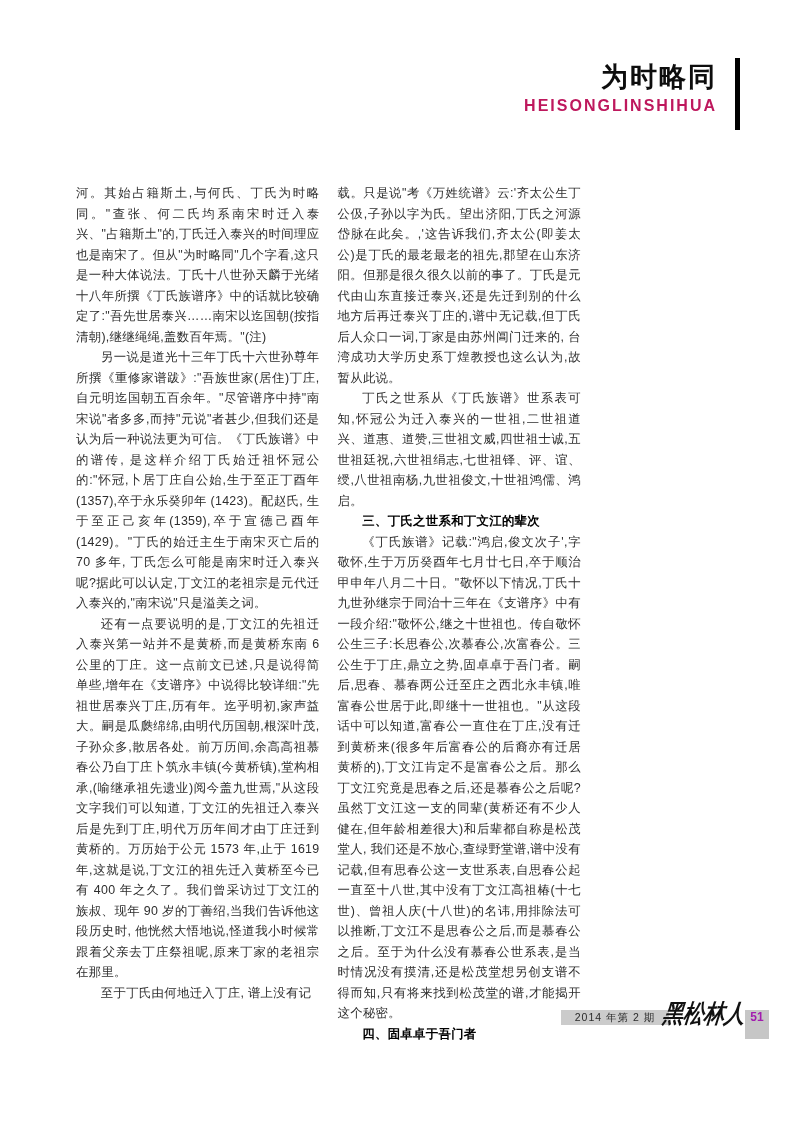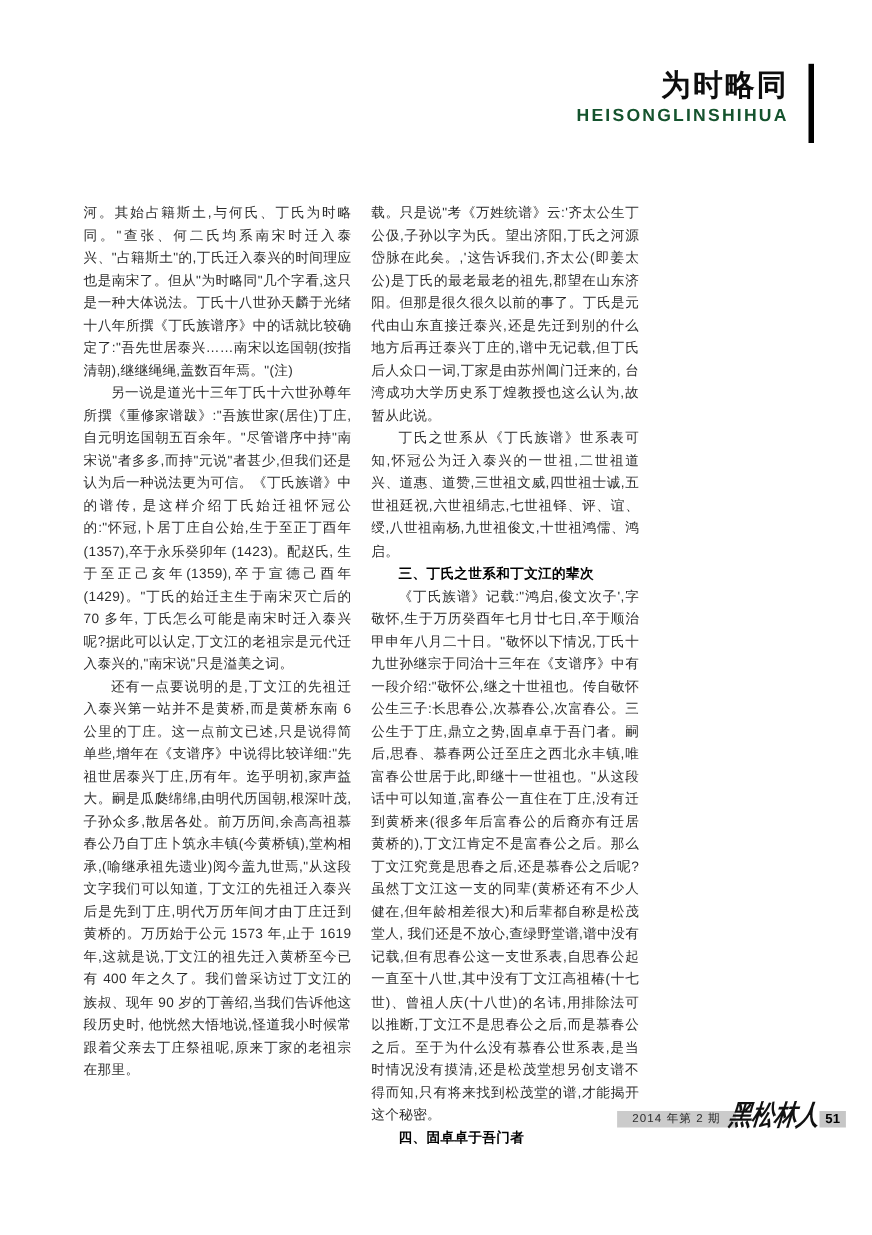--- a/index.html
+++ b/index.html
@@ -27,21 +27,21 @@
     font-weight: bold;
     color: #0d0d0d;
     letter-spacing: 2px;
     line-height: 34px;
     white-space: nowrap;
   }
   .masthead .subtitle {
     margin-top: 3px;
     font-size: 16px;
     font-weight: bold;
-    color: #14532d;
+    color: #be185d;
     letter-spacing: 2px;
     white-space: nowrap;
     text-align: center;
   }
   .accent-bar {
     position: absolute;
     left: 735px;
     top: 58px;
     width: 5px;
     height: 72px;
@@ -101,43 +101,44 @@
     color: #111111;
     transform: scaleX(0.82) skewX(-8deg);
     transform-origin: left center;
     white-space: nowrap;
   }
   .footer-page {
     position: absolute;
     left: 745px;
     top: 1010px;
     width: 24px;
-    height: 15px;
+    height: 29px;
     background: #c6c6c6;
     font-size: 12px;
     font-weight: bold;
     line-height: 15px;
     text-align: center;
-    color: #000000;
+    color: #a21caf;
   }
 </style>
 </head>
 <body>
 
 <div class="masthead">
   <div class="title">为时略同</div>
   <div class="subtitle">HEISONGLINSHIHUA</div>
 </div>
 <div class="accent-bar"></div>
 
 <div class="article">
   <div class="col">
       <p class="para">河。其始占籍斯土,与何氏、丁氏为时略同。"查张、何二氏均系南宋时迁入泰兴、"占籍斯土"的,丁氏迁入泰兴的时间理应也是南宋了。但从"为时略同"几个字看,这只是一种大体说法。丁氏十八世孙天麟于光绪十八年所撰《丁氏族谱序》中的话就比较确定了:"吾先世居泰兴……南宋以迄国朝(按指清朝),继继绳绳,盖数百年焉。"(注)</p>
       <p class="para indent">另一说是道光十三年丁氏十六世孙尊年所撰《重修家谱跋》:"吾族世家(居住)丁庄,自元明迄国朝五百余年。"尽管谱序中持"南宋说"者多多,而持"元说"者甚少,但我们还是认为后一种说法更为可信。《丁氏族谱》中的谱传, 是这样介绍丁氏始迁祖怀冠公的:"怀冠,卜居丁庄自公始,生于至正丁酉年(1357),卒于永乐癸卯年 (1423)。配赵氏, 生于至正己亥年(1359),卒于宣德己酉年(1429)。"丁氏的始迁主生于南宋灭亡后的 70 多年, 丁氏怎么可能是南宋时迁入泰兴呢?据此可以认定,丁文江的老祖宗是元代迁入泰兴的,"南宋说"只是溢美之词。</p>
       <p class="para indent">还有一点要说明的是,丁文江的先祖迁入泰兴第一站并不是黄桥,而是黄桥东南 6 公里的丁庄。这一点前文已述,只是说得简单些,增年在《支谱序》中说得比较详细:"先祖世居泰兴丁庄,历有年。迄乎明初,家声益大。嗣是瓜瓞绵绵,由明代历国朝,根深叶茂,子孙众多,散居各处。前万历间,余高高祖慕春公乃自丁庄卜筑永丰镇(今黄桥镇),堂构相承,(喻继承祖先遗业)阅今盖九世焉,"从这段文字我们可以知道, 丁文江的先祖迁入泰兴后是先到丁庄,明代万历年间才由丁庄迁到黄桥的。万历始于公元 1573 年,止于 1619 年,这就是说,丁文江的祖先迁入黄桥至今已有 400 年之久了。我们曾采访过丁文江的族叔、现年 90 岁的丁善绍,当我们告诉他这段历史时, 他恍然大悟地说,怪道我小时候常跟着父亲去丁庄祭祖呢,原来丁家的老祖宗在那里。</p>
+      <p class="para indent">至于丁氏由何地迁入丁庄, 谱上没有记</p>
     </div>
   <div class="col">
       <p class="para">载。只是说"考《万姓统谱》云:'齐太公生丁公伋,子孙以字为氏。望出济阳,丁氏之河源岱脉在此矣。,'这告诉我们,齐太公(即姜太公)是丁氏的最老最老的祖先,郡望在山东济阳。但那是很久很久以前的事了。丁氏是元代由山东直接迁泰兴,还是先迁到别的什么地方后再迁泰兴丁庄的,谱中无记载,但丁氏后人众口一词,丁家是由苏州阊门迁来的, 台湾成功大学历史系丁煌教授也这么认为,故暂从此说。</p>
       <p class="para indent">丁氏之世系从《丁氏族谱》世系表可知,怀冠公为迁入泰兴的一世祖,二世祖道兴、道惠、道赞,三世祖文威,四世祖士诚,五世祖廷祝,六世祖绢志,七世祖铎、评、谊、绶,八世祖南杨,九世祖俊文,十世祖鸿儒、鸿启。</p>
       <p class="para heading indent">三、丁氏之世系和丁文江的辈次</p>
       <p class="para indent">《丁氏族谱》记载:"鸿启,俊文次子',字敬怀,生于万历癸酉年七月廿七日,卒于顺治甲申年八月二十日。"敬怀以下情况,丁氏十九世孙继宗于同治十三年在《支谱序》中有一段介绍:"敬怀公,继之十世祖也。传自敬怀公生三子:长思春公,次慕春公,次富春公。三公生于丁庄,鼎立之势,固卓卓于吾门者。嗣后,思春、慕春两公迁至庄之西北永丰镇,唯富春公世居于此,即继十一世祖也。"从这段话中可以知道,富春公一直住在丁庄,没有迁到黄桥来(很多年后富春公的后裔亦有迁居黄桥的),丁文江肯定不是富春公之后。那么丁文江究竟是思春之后,还是慕春公之后呢?虽然丁文江这一支的同辈(黄桥还有不少人健在,但年龄相差很大)和后辈都自称是松茂堂人, 我们还是不放心,查绿野堂谱,谱中没有记载,但有思春公这一支世系表,自思春公起一直至十八世,其中没有丁文江高祖椿(十七世)、曾祖人庆(十八世)的名讳,用排除法可以推断,丁文江不是思春公之后,而是慕春公之后。至于为什么没有慕春公世系表,是当时情况没有摸清,还是松茂堂想另创支谱不得而知,只有将来找到松茂堂的谱,才能揭开这个秘密。</p>
       <p class="para heading indent">四、固卓卓于吾门者</p>
     </div>
 </div>
 

